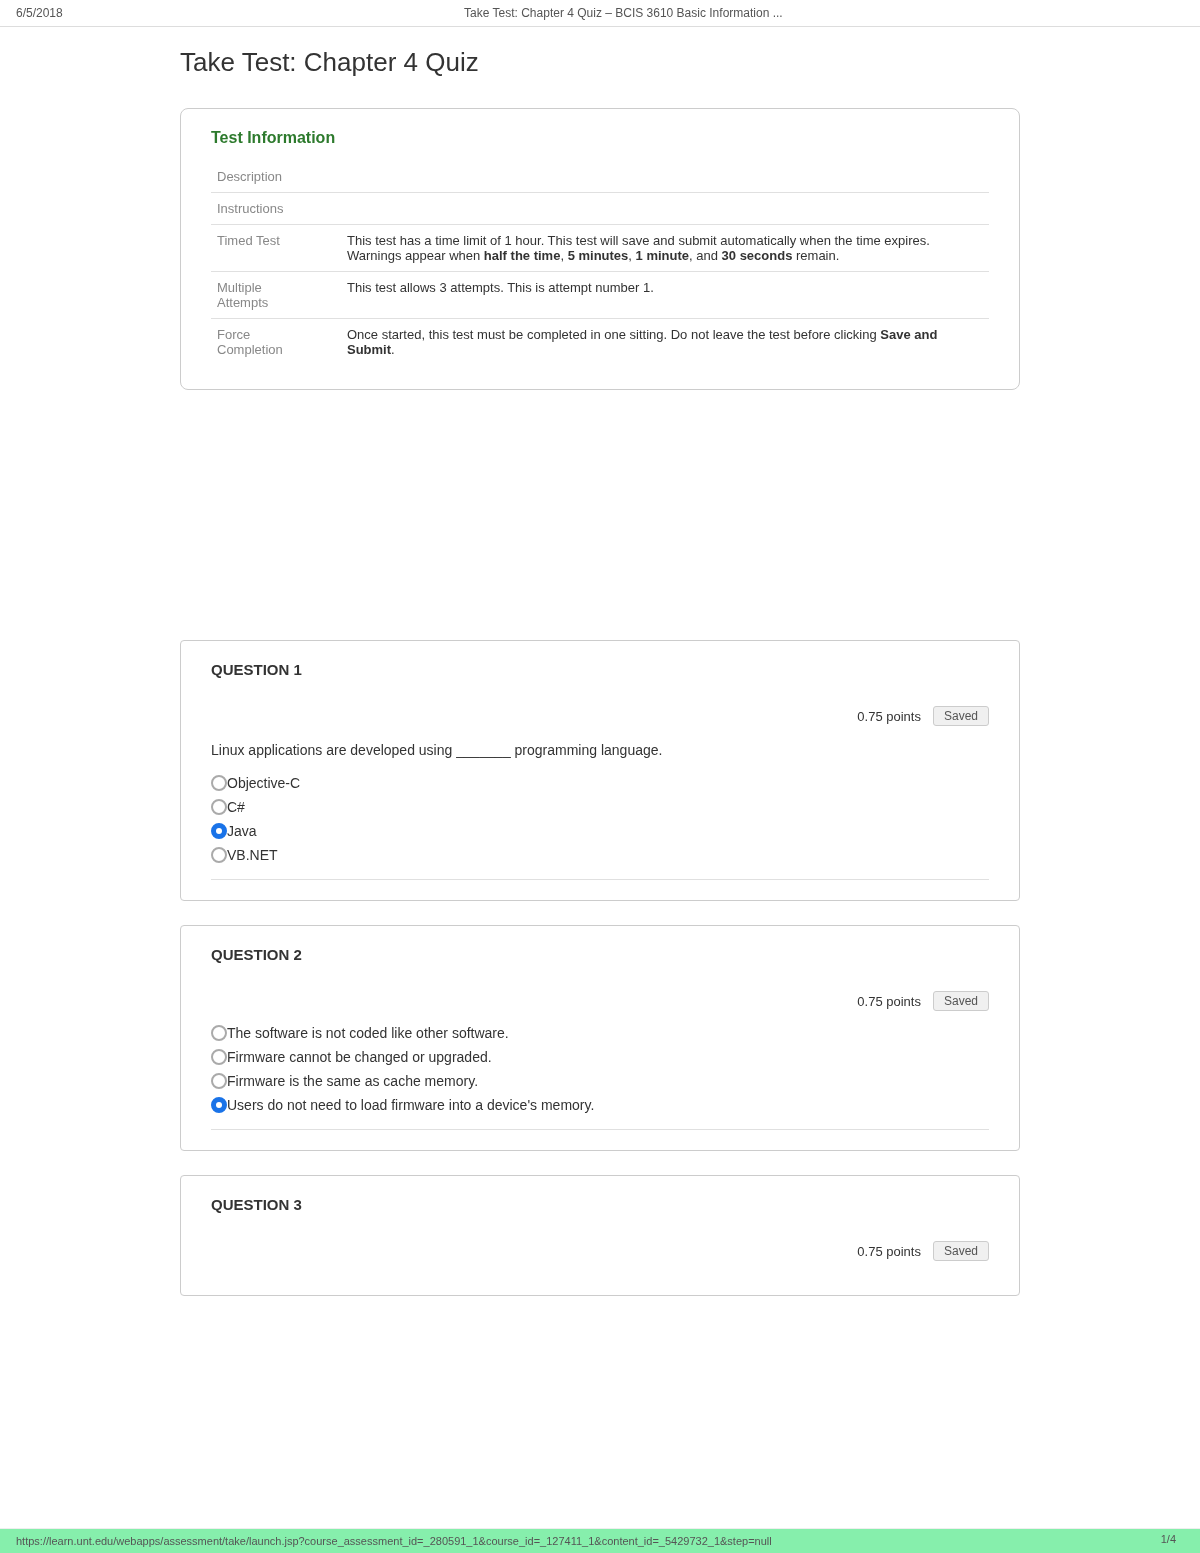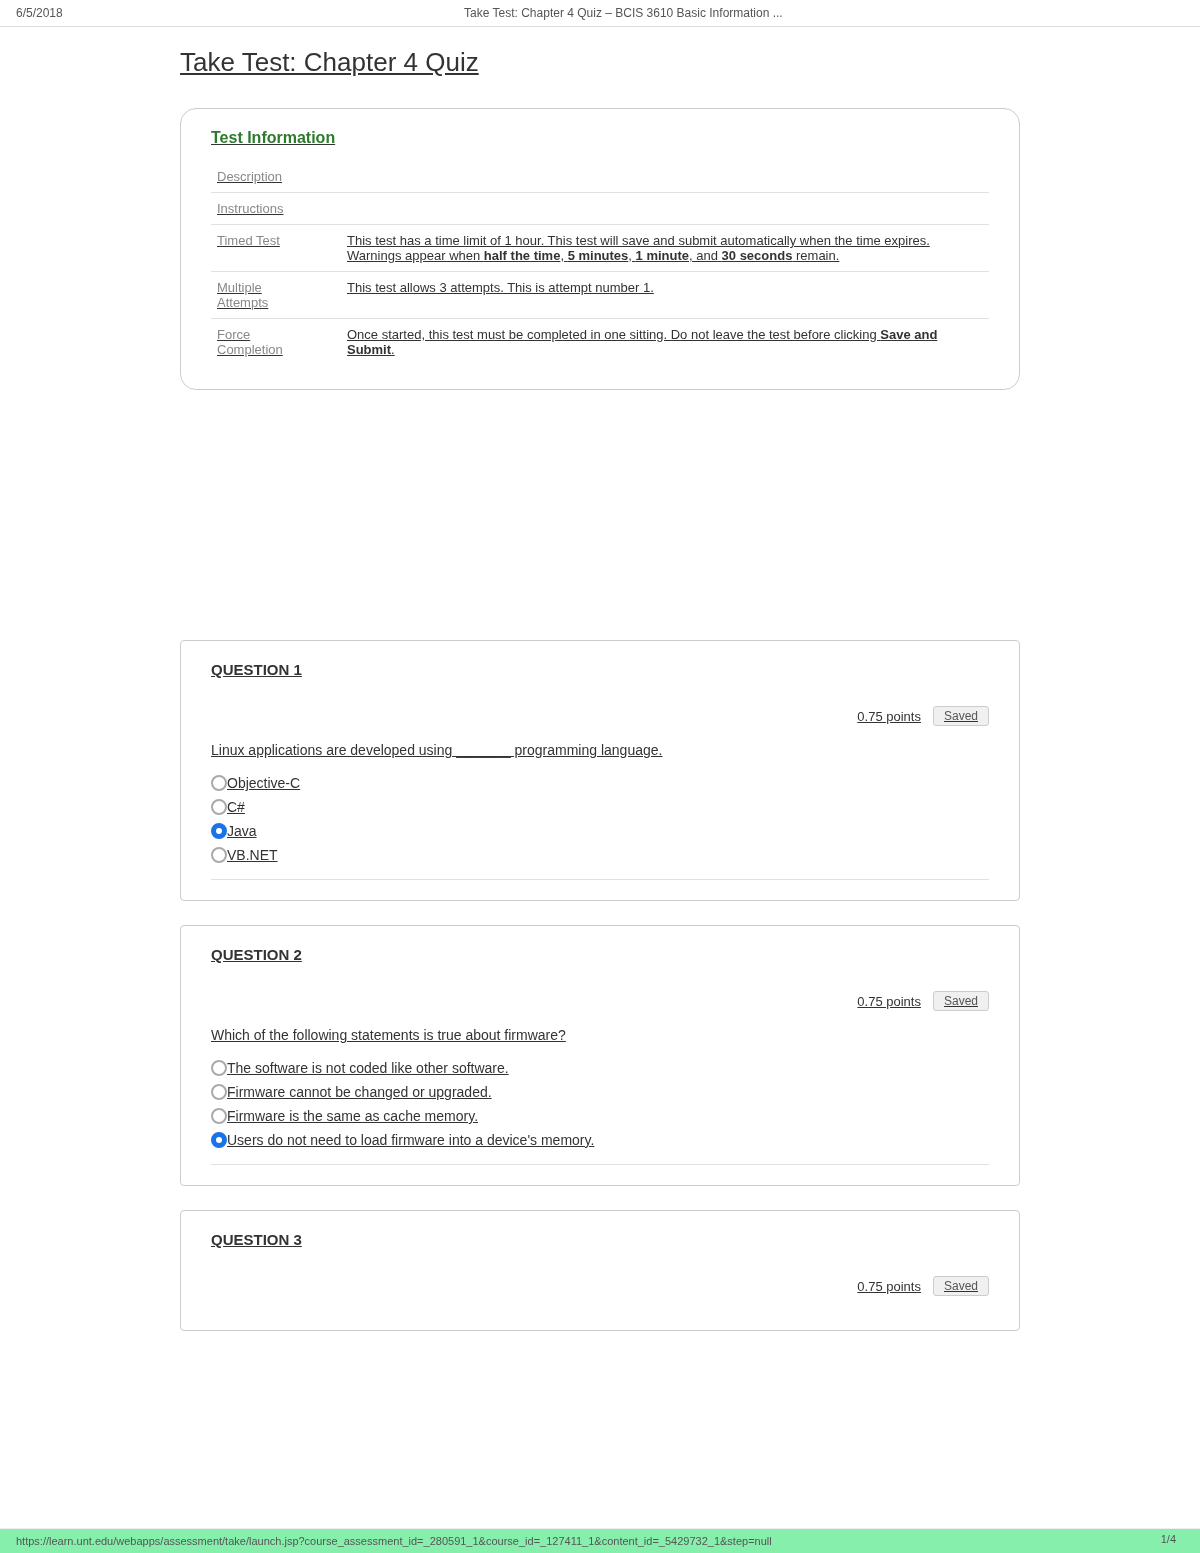--- a/index.html
+++ b/index.html
@@ -15,31 +15,30 @@
       justify-content: space-between;
       padding: 6px 16px;
       font-size: 12px;
       color: #555;
       border-bottom: 1px solid #ddd;
     }
     .page-content {
       padding: 20px 60px 60px 60px;
       max-width: 960px;
       margin: 0 auto;
-      text-decoration: underline;
     }
     .page-title {
       font-size: 26px;
       font-weight: normal;
       color: #333;
       margin-bottom: 30px;
     }
     .info-box {
       border: 1px solid #ccc;
-      border-radius: 16px;
+      border-radius: 8px;
       padding: 20px 30px 24px 30px;
       margin-bottom: 30px;
     }
     .info-box-title {
       font-size: 16px;
       font-weight: bold;
       color: #2d7a2d;
       margin-bottom: 14px;
     }
     .info-table {
@@ -247,21 +246,20 @@
   </div>
 
   <div class="question-block">
     <div class="question-header">
       <span class="question-number">QUESTION 2</span>
       <div class="question-meta">
         <span class="points-label">0.75 points</span>
         <span class="saved-badge">Saved</span>
       </div>
     </div>
-    <p class="question-text">Which of the following statements is true about firmware?</p>
     <ul class="option-list">
       <li>
         <span class="radio-circle"></span>
         <span>The software is not coded like other software.</span>
       </li>
       <li>
         <span class="radio-circle"></span>
         <span>Firmware cannot be changed or upgraded.</span>
       </li>
       <li>

